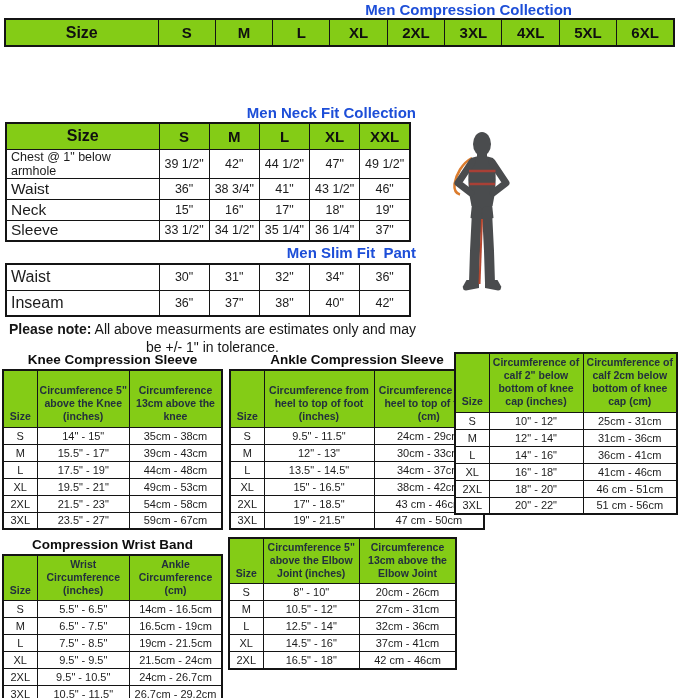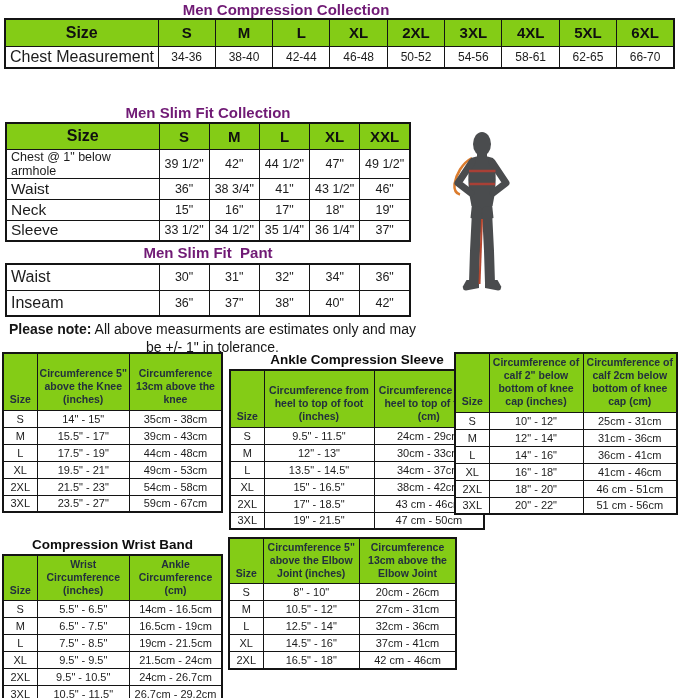--- a/index.html
+++ b/index.html
@@ -4,21 +4,21 @@
 <style>
   * { margin:0; padding:0; box-sizing:border-box; }
   html,body { background:#fff; }
   body {
     width:679px; height:698px;
     font-family:"Liberation Sans", sans-serif;
     color:#1a1a1a;
   }
   .page { position:relative; width:679px; height:698px; background:#fff; overflow:hidden; }
 
-  .title { position:absolute; font-weight:bold; color:#701a75; text-align:center; font-size:15px; }
+  .title { position:absolute; font-weight:bold; color:#1d4ed8; text-align:right; font-size:15px; }
   .t-compression { left:0;   top:1px;   width:572px; }
   .t-slim        { left:0;   top:104px; width:416px; }
   .t-pant        { left:0;   top:244px; width:416px; }
 
   table.tbl {
     position:absolute; border-collapse:collapse; table-layout:fixed;
     background:#fff; border:2px solid #141414;
   }
   .tbl th, .tbl td { border:1px solid #141414; overflow:hidden; }
   .tbl th { background:#84cc16; font-weight:bold; color:#101010; text-align:center; }
@@ -94,36 +94,24 @@
           <th>L</th>
           <th>XL</th>
           <th>2XL</th>
           <th>3XL</th>
           <th>4XL</th>
           <th>5XL</th>
           <th>6XL</th>
         </tr>
       </thead>
       <tbody>
-        <tr>
-          <td>Chest Measurement</td>
-          <td>34-36</td>
-          <td>38-40</td>
-          <td>42-44</td>
-          <td>46-48</td>
-          <td>50-52</td>
-          <td>54-56</td>
-          <td>58-61</td>
-          <td>62-65</td>
-          <td>66-70</td>
-        </tr>
       </tbody>
     </table>
 
-  <div class="title t-slim">Men Slim Fit Collection</div>
+  <div class="title t-slim">Men Neck Fit Collection</div>
   <table class="tbl slim">
     <colgroup>
         <col class="label">
         <col span="5">
       </colgroup>
   <thead>
         <tr>
           <th>Size</th>
           <th>S</th>
           <th>M</th>
@@ -190,20 +178,21 @@
           <td>38"</td>
           <td>40"</td>
           <td>42"</td>
         </tr>
       </tbody>
     </table>
 
   <div class="note"><b>Please note:</b><span> All above measurments are estimates only and may be +/- 1" in tolerance.</span><br></div>
 
   <div class="sblock row1 b-knee">
+    <div class="stitle">Knee Compression Sleeve</div>
     <table class="tbl">
       <colgroup>
           <col class="size">
           <col>
           <col>
         </colgroup>
     <thead>
           <tr>
             <th>Size</th>
             <th>Circumference 5" above the Knee (inches)</th>

